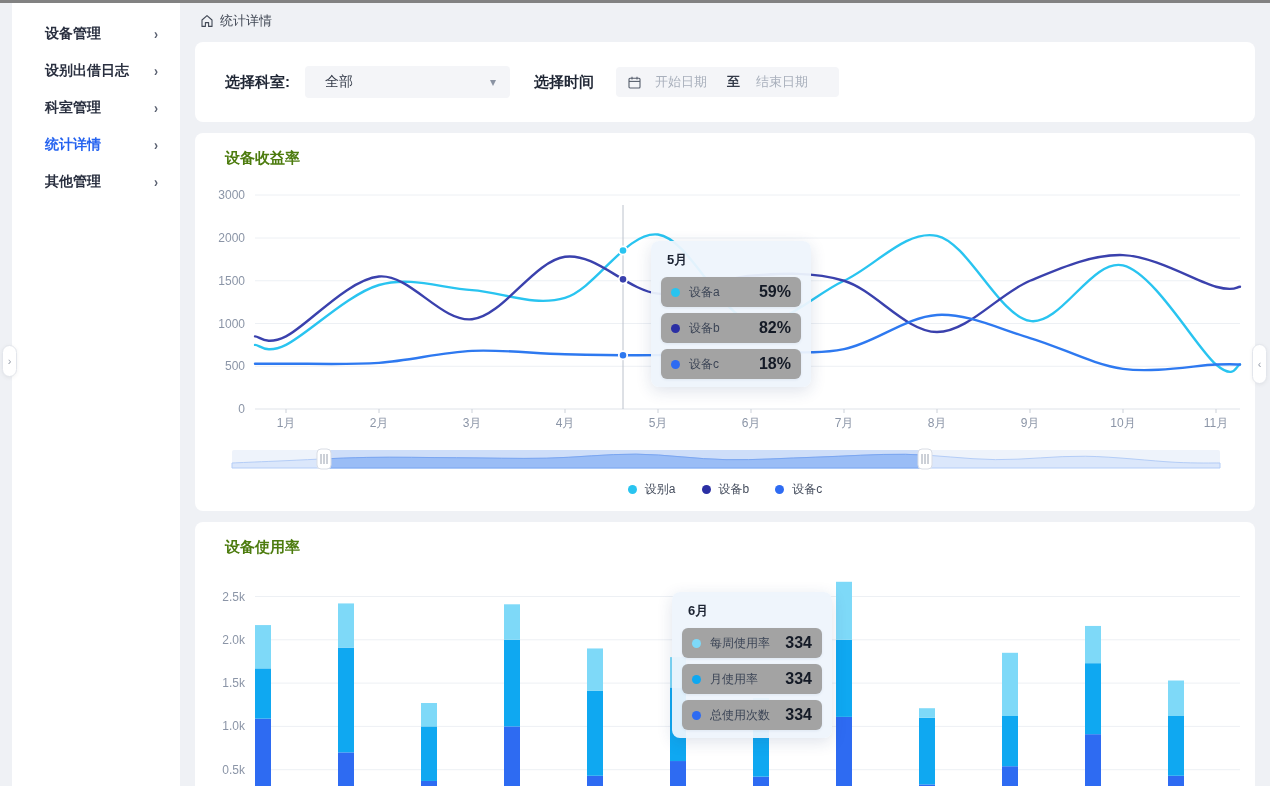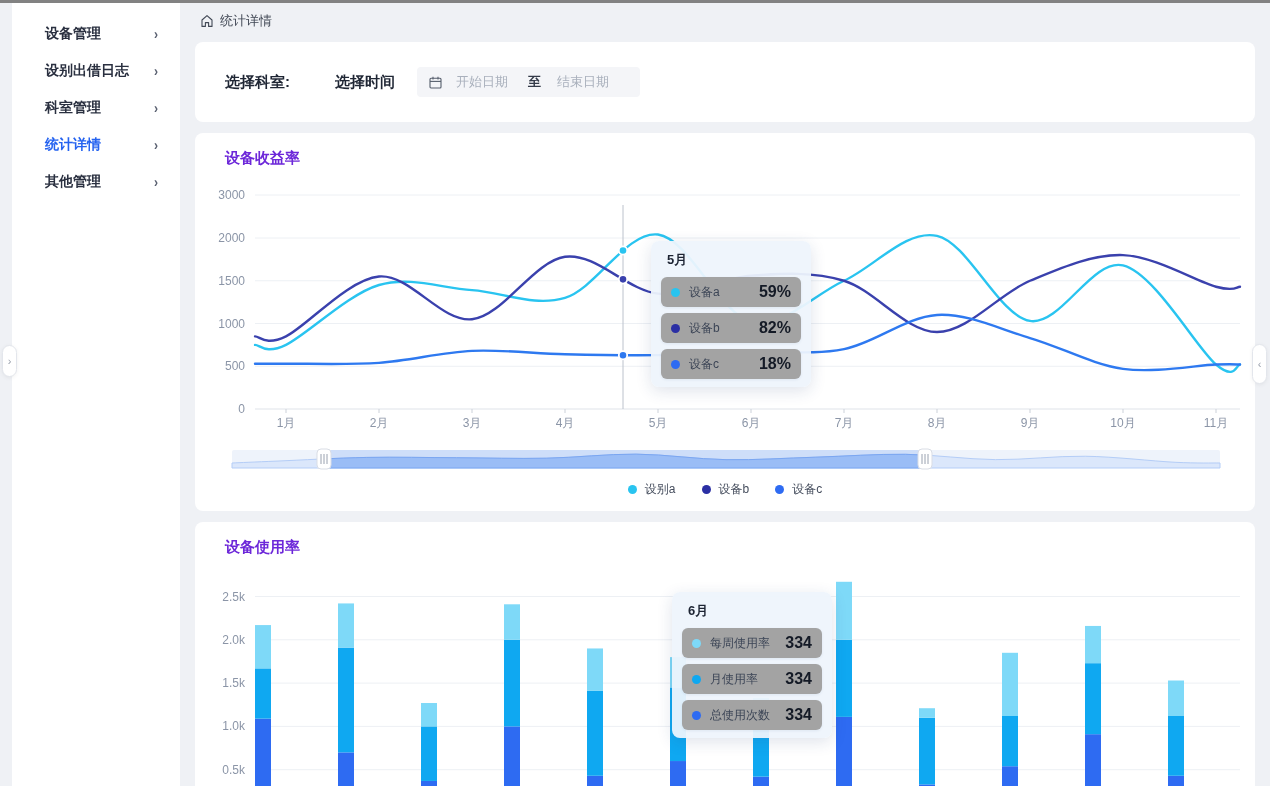--- a/index.html
+++ b/index.html
@@ -27,30 +27,30 @@
   .breadcrumb { height:36px; display:flex; align-items:center; padding-left:20px; font-size:13px; color:#414855; }
   .breadcrumb svg { margin-right:6px; }
   .card { background:#fff; border-radius:8px; margin:0 15px; position:relative; }
   .filter-card { height:80px; margin-top:3px; display:flex; align-items:center; }
   .f-label { font-size:15px; font-weight:700; color:#1f2634; }
   .dept-label { margin-left:30px; }
   .select-box { margin-left:15px; width:205px; height:32px; background:#f4f5f8; border-radius:4px;
     display:flex; align-items:center; justify-content:space-between; padding:0 14px 0 20px;
     font-size:14px; color:#333a48; cursor:pointer; }
   .select-box .chev { color:#8a93a2; font-size:12px; }
-  .time-label { margin-left:45px; }
+  .time-label { margin-left:24px; }
   .date-box { margin-left:22px; width:223px; height:30px; background:#f4f5f8; border-radius:4px;
     display:flex; align-items:center; font-size:13px; padding:0 12px; cursor:pointer; }
   .date-box .ph { color:#a9b0bc; }
   .date-box .to { color:#333a48; font-weight:700; margin:0 16px 0 20px; }
   .date-box svg { margin-right:14px; }
 
   .chart-card1 { height:378px; margin-top:11px; }
   .chart-card2 { height:336px; margin-top:11px; overflow:hidden; }
-  .chart-title { position:absolute; left:30px; top:16px; font-size:15px; font-weight:700; color:#6d28d9; }
+  .chart-title { position:absolute; left:30px; top:16px; font-size:15px; font-weight:700; color:#4d7c0f; }
   .chart-svg { position:absolute; left:0; top:0; }
 
   
   .tooltip { position:absolute; width:160px; background:rgba(238,244,252,.94); border-radius:8px;
     box-shadow:0 4px 16px rgba(30,60,110,.14); padding:9px 10px 8px 10px; z-index:20; }
   .tt-title { font-size:13px; font-weight:700; color:#1d2433; margin:1px 0 8px 6px; }
   .tt-row { height:30px; background:#a3a3a3; border-radius:6px; box-shadow:0 1px 3px rgba(30,60,110,.08);
     display:flex; align-items:center; padding:0 10px; margin-bottom:6px; }
   .tt-row:last-child { margin-bottom:0; }
   .dot { width:9px; height:9px; border-radius:50%; flex:0 0 auto; }
@@ -102,20 +102,24 @@
 
   <div class="breadcrumb">
     <svg width="14" height="14" viewBox="0 0 14 14">
       <path d="M2 6 L7 1.6 L12 6 V12.4 H8.6 V8.6 H5.4 V12.4 H2 Z" fill="none" stroke="#414855" stroke-width="1.1" stroke-linejoin="round"></path>
     </svg>
     <span>统计详情</span>
   </div>
 
   <div class="card filter-card">
     <span class="f-label dept-label">选择科室:</span>
+    <div class="select-box">
+      <span>全部</span>
+      <span class="chev">▾</span>
+    </div>
     <span class="f-label time-label">选择时间</span>
     <div class="date-box">
       <svg width="13" height="13" viewBox="0 0 13 13">
         <rect x="1" y="2.2" width="11" height="9.8" rx="1" fill="none" stroke="#565e6c" stroke-width="1.1"></rect>
         <line x1="1" y1="5.4" x2="12" y2="5.4" stroke="#565e6c" stroke-width="1.1"></line>
         <line x1="4" y1="0.8" x2="4" y2="3.4" stroke="#565e6c" stroke-width="1.1"></line>
         <line x1="9" y1="0.8" x2="9" y2="3.4" stroke="#565e6c" stroke-width="1.1"></line>
       </svg>
       <span class="ph">开始日期</span>
       <span class="to">至</span>

